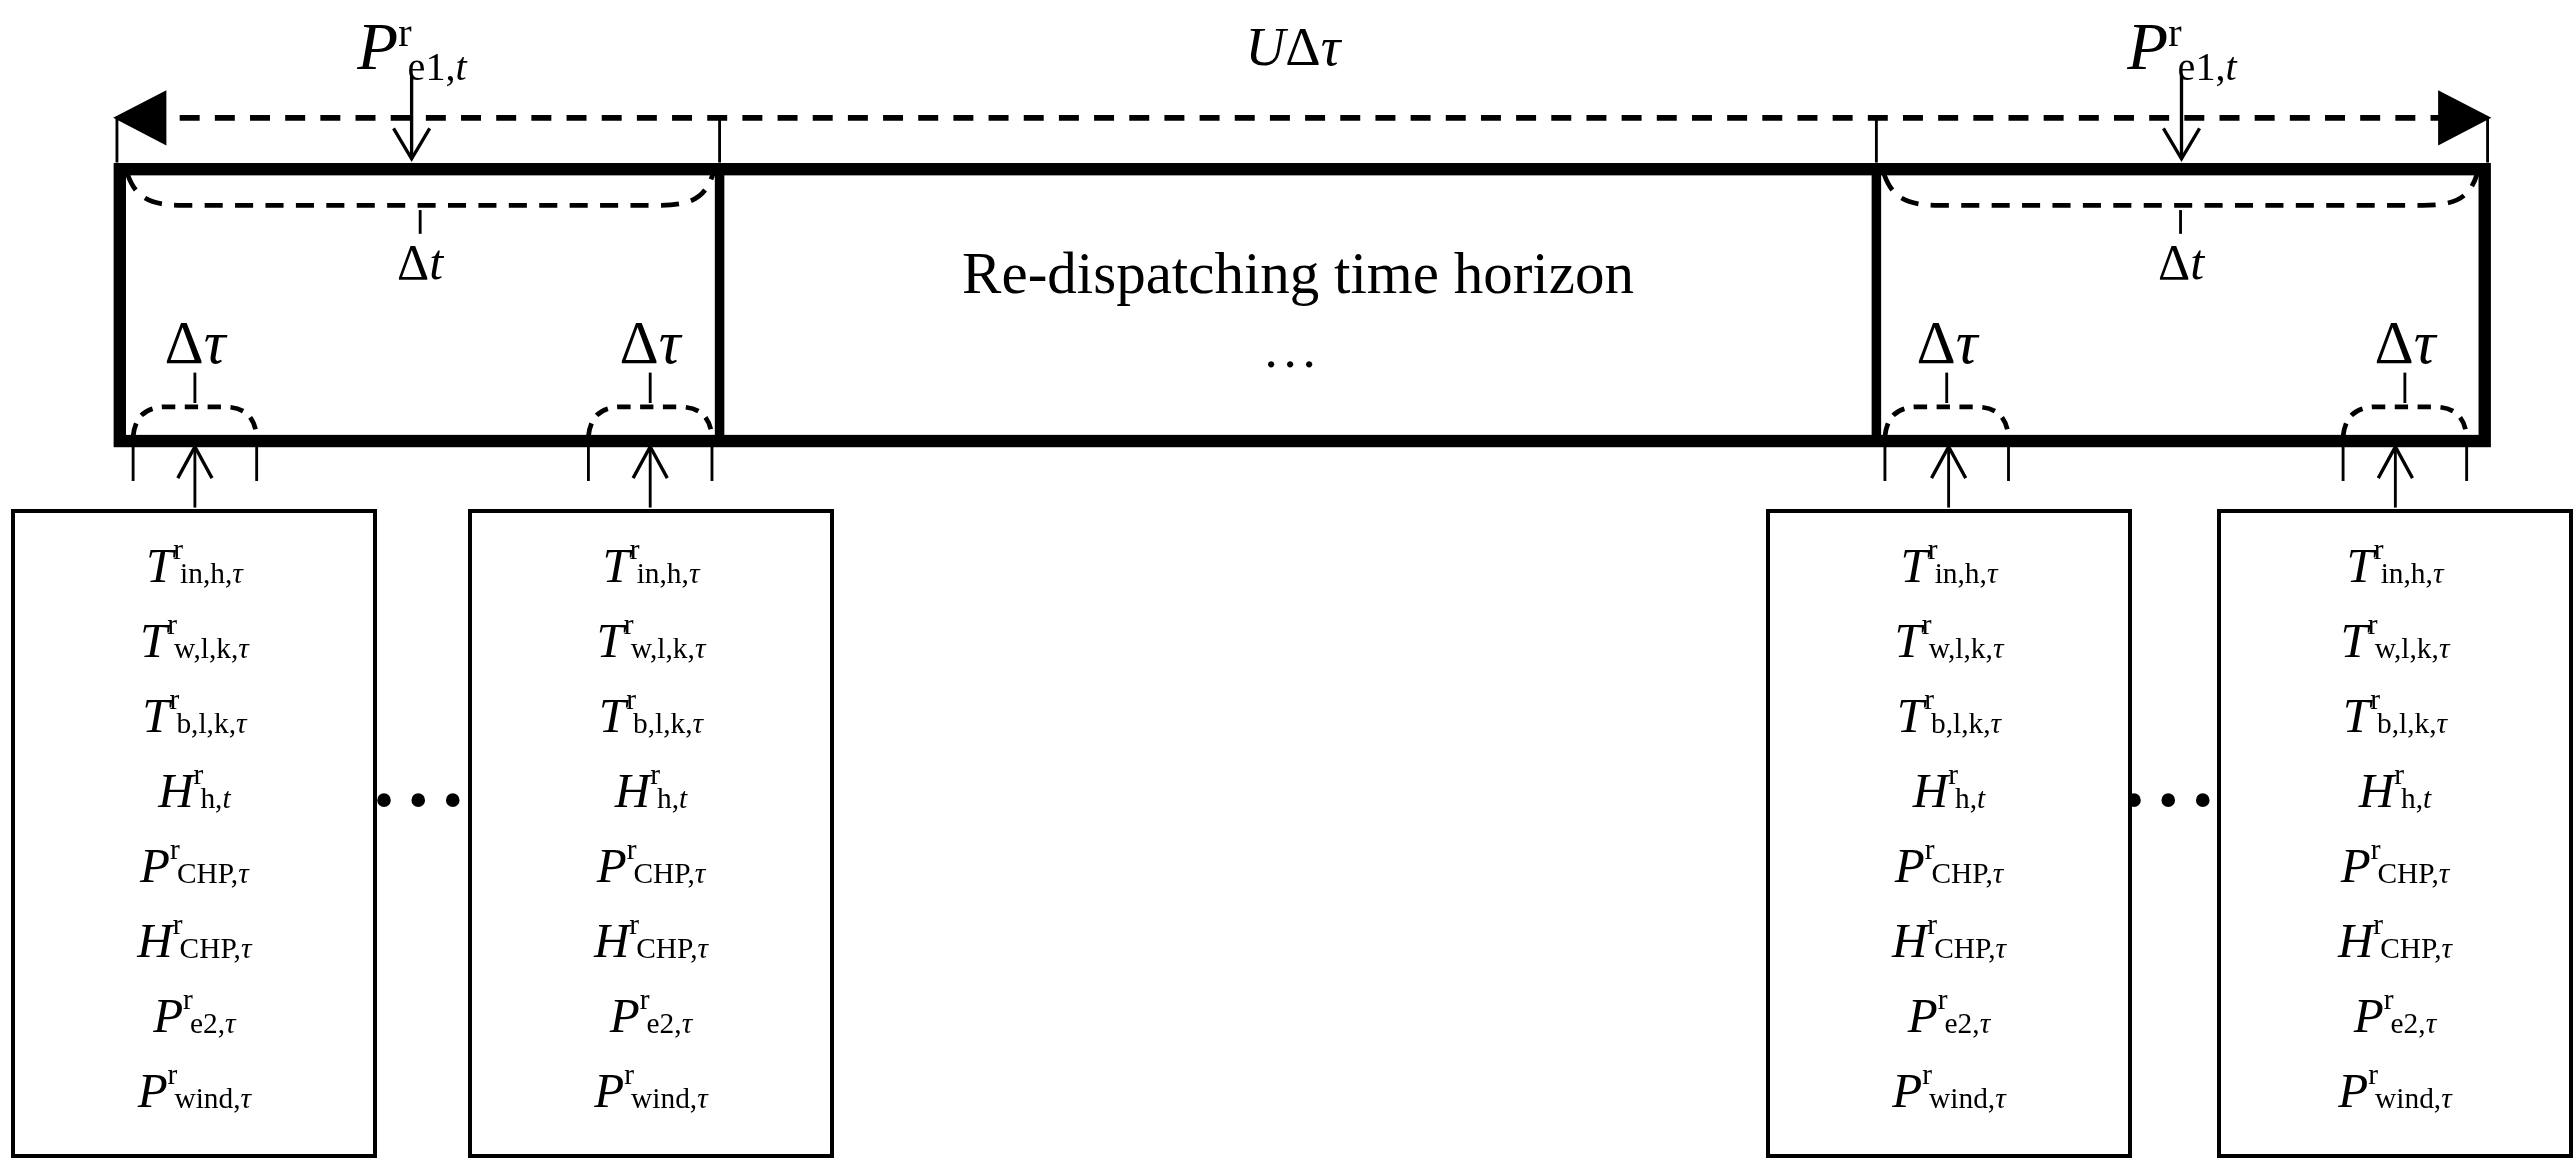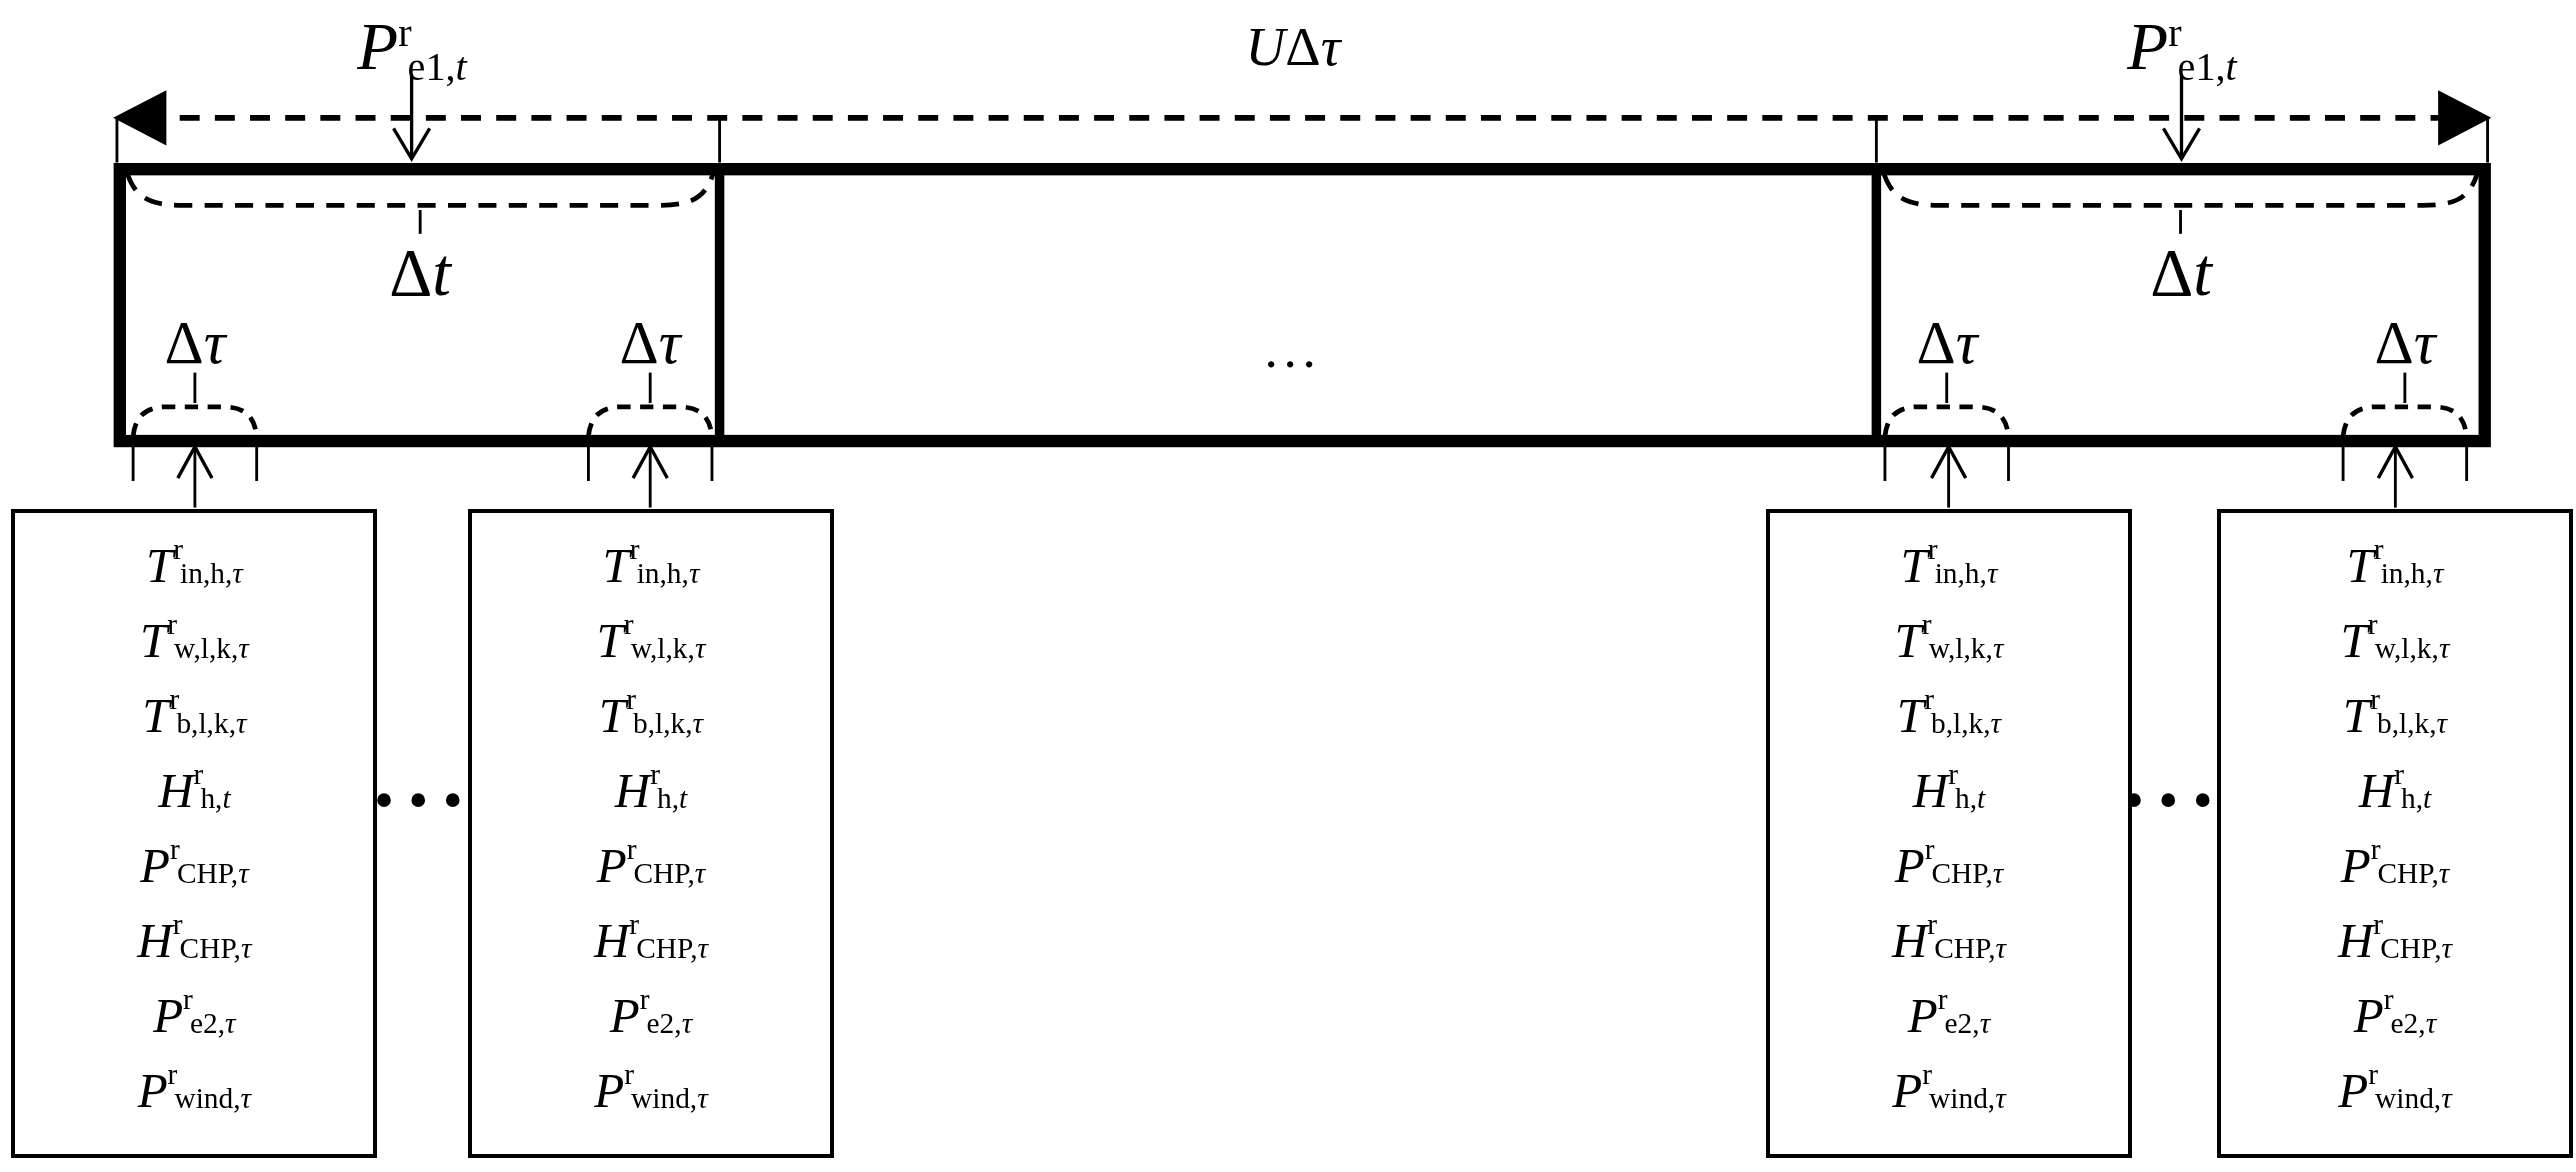--- a/index.html
+++ b/index.html
@@ -7,21 +7,21 @@
     position:relative;width:2576px;height:1172px;background:#fff;
     font-family:"Liberation Serif","DejaVu Serif",serif;color:#000;overflow:hidden;
   }
   svg.lines{position:absolute;left:0;top:0;width:2576px;height:1172px;}
   .lbl{position:absolute;transform:translateX(-50%);white-space:nowrap;text-align:left;line-height:1.15;}
   .it{font-style:italic;}
   .msup{font-size:60%;position:relative;top:-0.55em;}
   .msub{font-size:60%;position:relative;top:0.28em;margin-left:-0.10em;}
   .p-label{font-size:67px;top:7.6px;}
   .u-label{font-size:55px;top:15px;}
-  .dt-label{font-size:67px;top:234px;}
+  .dt-label{font-size:50px;top:234px;}
   .dtau-label{font-size:61px;top:308px;}
   .horizon-title{font-size:59px;top:240px;}
   .horizon-dots{font-size:53px;top:319px;letter-spacing:5.7px;}
   .gap-dots{font-size:84px;font-weight:bold;top:730px;letter-spacing:13.3px;}
   .vbox{
     position:absolute;top:509px;height:649px;background:#fff;
     border:4.8px solid #000;box-sizing:border-box;
     display:flex;flex-direction:column;padding-top:15px;
   }
   .vrow{height:75px;display:flex;align-items:center;justify-content:center;font-size:49px;}
@@ -91,20 +91,21 @@
   <div class="lbl p-label" style="left:2182px"><span class="it">P</span><span class="msup">r</span><span class="msub"><span>e1,</span><span class="it">t</span></span></div>
 
   <div class="lbl dt-label" style="left:420px"><span>Δ</span><span class="it">t</span></div>
   <div class="lbl dt-label" style="left:2181px"><span>Δ</span><span class="it">t</span></div>
 
   <div class="lbl dtau-label" style="left:195px"><span>Δ</span><span class="it">τ</span></div>
   <div class="lbl dtau-label" style="left:650px"><span>Δ</span><span class="it">τ</span></div>
   <div class="lbl dtau-label" style="left:1947px"><span>Δ</span><span class="it">τ</span></div>
   <div class="lbl dtau-label" style="left:2405px"><span>Δ</span><span class="it">τ</span></div>
 
+  <div class="lbl horizon-title" style="left:1298px">Re-dispatching time horizon</div>
   <div class="lbl horizon-dots" style="left:1293px">...</div>
 
   <div class="lbl gap-dots" style="left:425px">...</div>
   <div class="lbl gap-dots" style="left:2175px">...</div>
 
   <div class="vbox" style="left:11.4px;width:366px">
     <div class="vrow">
         <span class="it">T</span>
         <span class="msup">r</span>
         <span class="msub"><span>in,h,</span><span class="it">τ</span></span>

